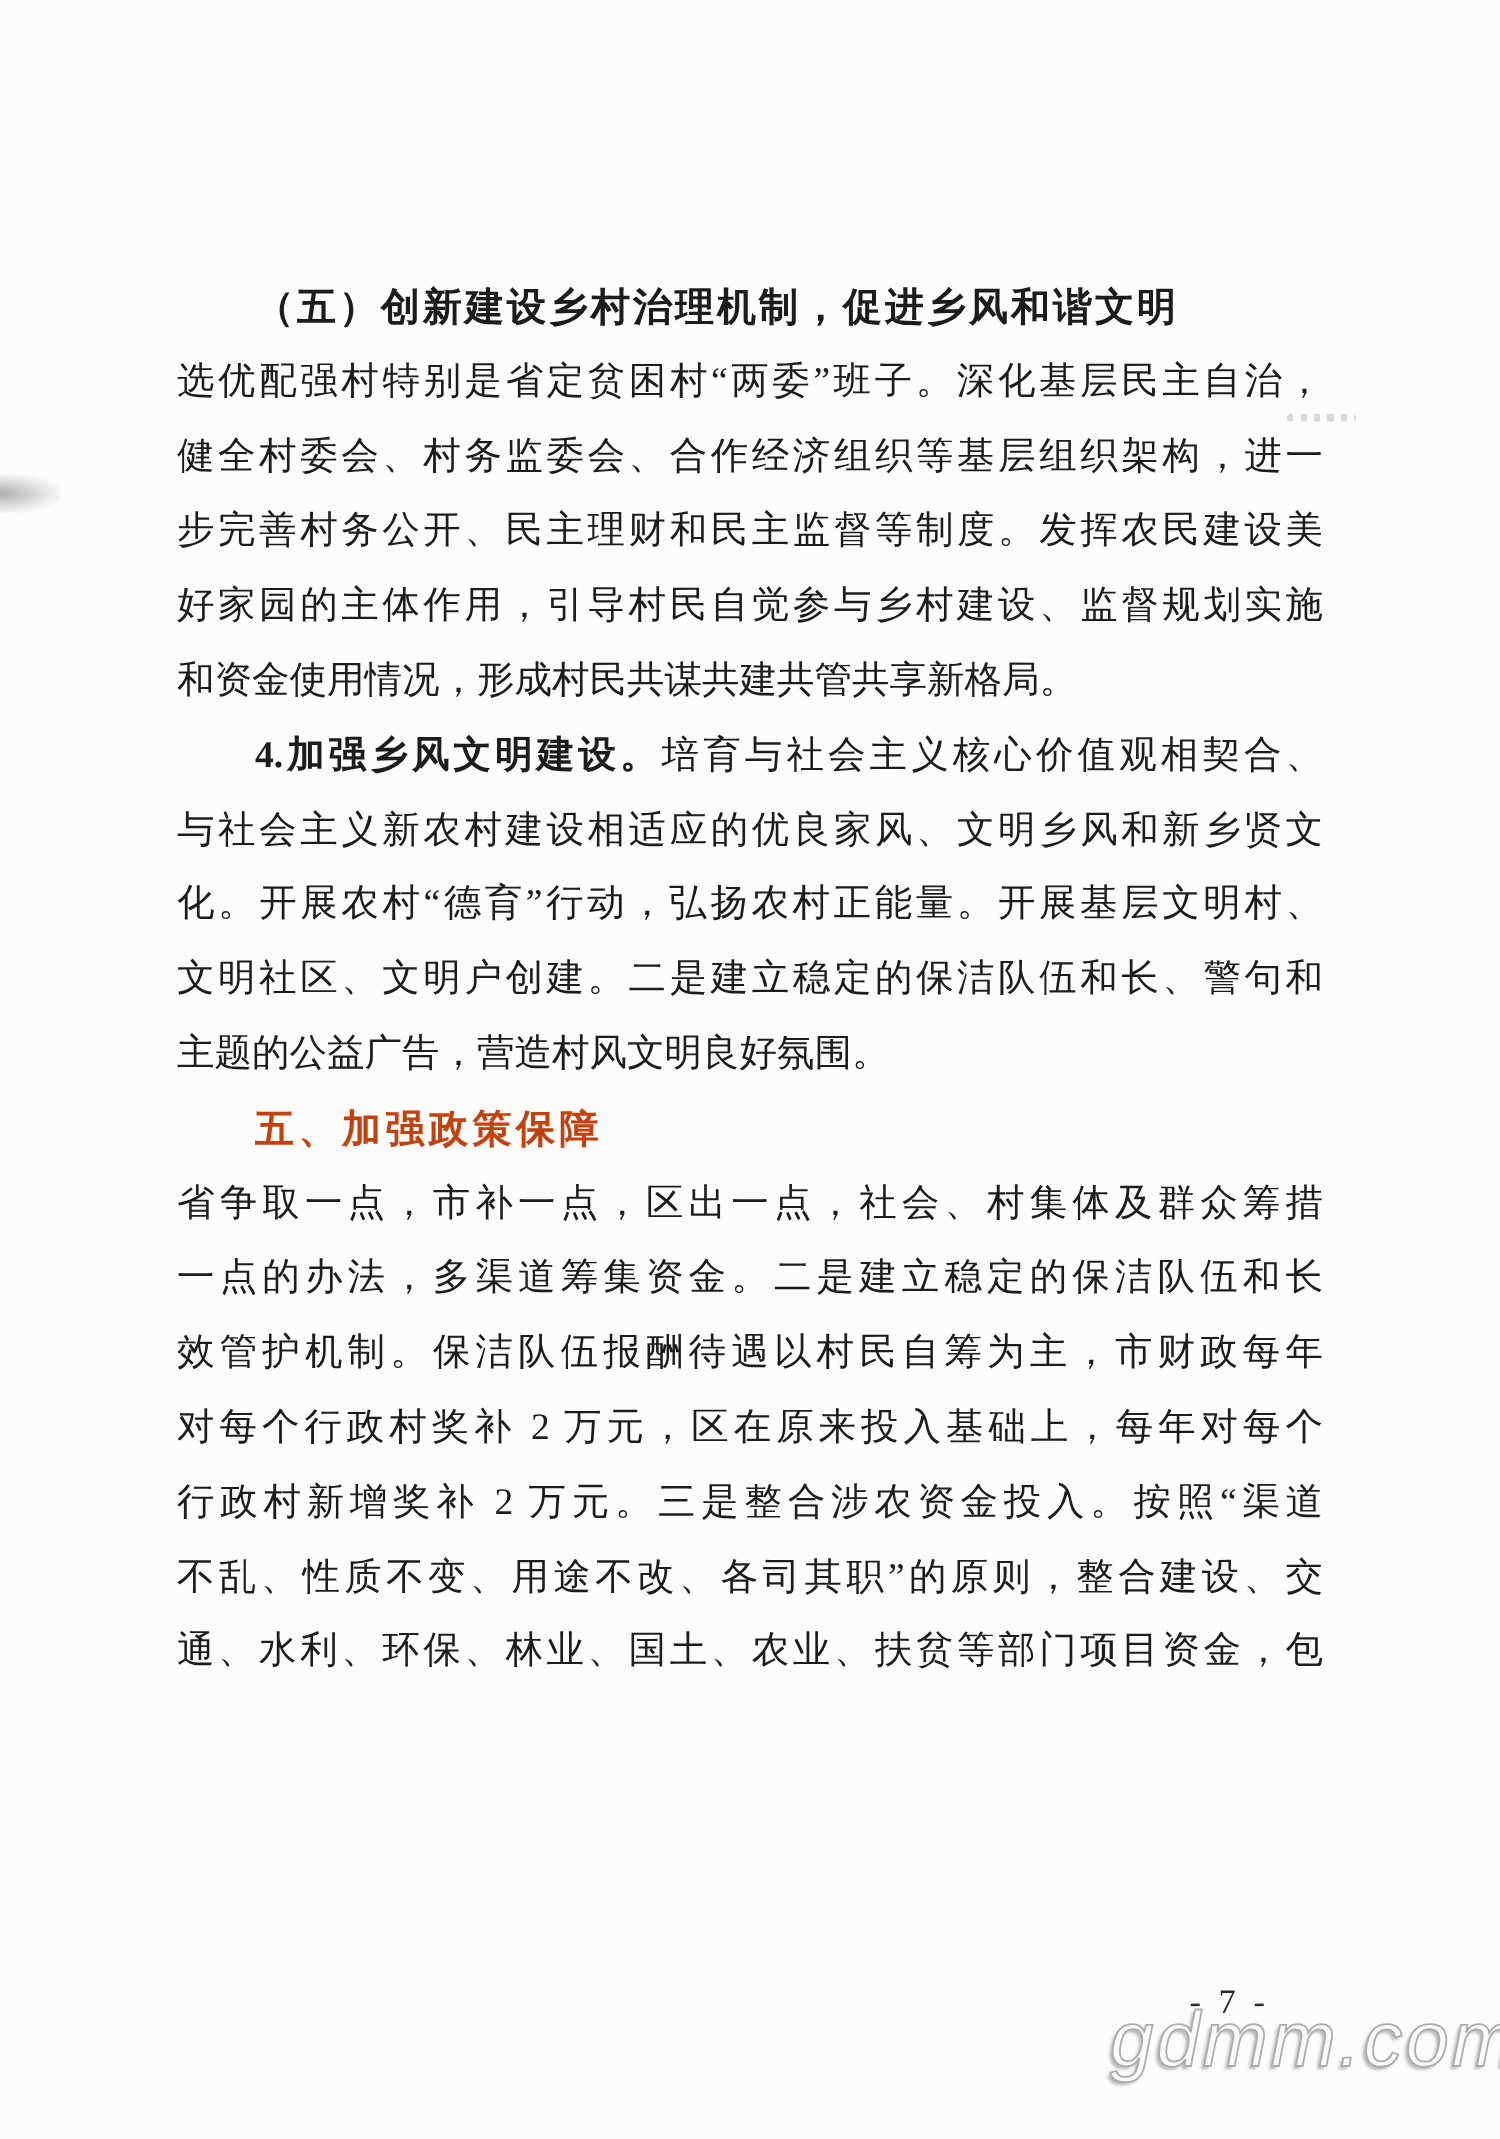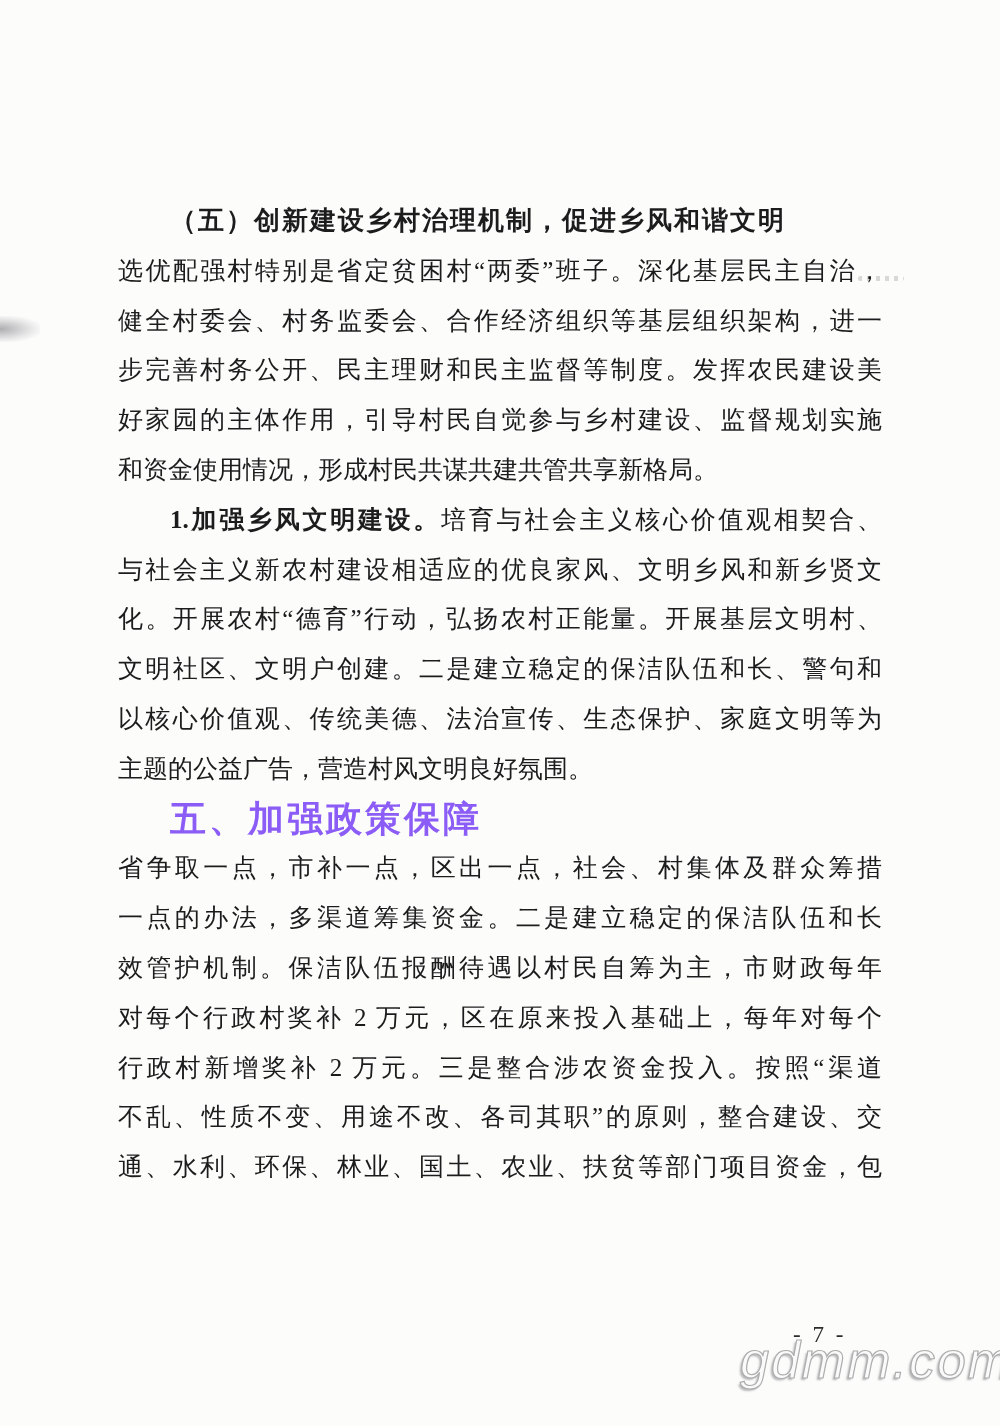--- a/index.html
+++ b/index.html
@@ -9,21 +9,21 @@
   body {
     position: relative;
     width: 1000px;
     height: 1426px;
     background: #fcfcfb;
     overflow: hidden;
   }
   .doc-body {
     position: absolute;
     left: 118px;
-    top: 196px;
+    top: 180px;
     width: 764px;
   }
   .line {
     height: 49.8px;
     line-height: 49.8px;
     font-family: "Liberation Serif", "DejaVu Serif", serif;
     font-size: 25px;
     color: #1c1c1c;
     text-align: left;
     overflow: hidden;
@@ -44,23 +44,23 @@
     font-weight: bold;
   }
   .line.kai-heading {
     font-weight: bold;
     font-size: 26px;
     letter-spacing: 2px;
   }
   .line.hei-heading {
     font-family: "Liberation Sans", "DejaVu Sans", sans-serif;
     font-weight: bold;
-    font-size: 36px;
+    font-size: 26px;
     letter-spacing: 3px;
-    color: #8b5cf6;
+    color: #c2410c;
   }
   .page-number {
     position: absolute;
     left: 793px;
     top: 1322px;
     font-family: "Liberation Serif", "DejaVu Serif", serif;
     font-size: 23px;
     letter-spacing: 3px;
     color: #2b2b2b;
     z-index: 1;
@@ -102,25 +102,24 @@
 <div class="edge-smudge"></div>
 <div class="margin-speck"></div>
 
 <div class="doc-body">
     <div class="line kai-heading indent"><span class="b">（五）创新建设乡村治理机制，促进乡风和谐文明</span></div>
     <div class="line body fill"><span>选优配强村特别是省定贫困村“两委”班子。深化基层民主自治，</span></div>
     <div class="line body fill"><span>健全村委会、村务监委会、合作经济组织等基层组织架构，进一</span></div>
     <div class="line body fill"><span>步完善村务公开、民主理财和民主监督等制度。发挥农民建设美</span></div>
     <div class="line body fill"><span>好家园的主体作用，引导村民自觉参与乡村建设、监督规划实施</span></div>
     <div class="line body"><span>和资金使用情况，形成村民共谋共建共管共享新格局。</span></div>
-    <div class="line body indent fill"><span class="b">1.加强乡风文明建设。</span><span>培育与社会主义核心价值观相契合、</span></div>
+    <div class="line body indent fill"><span class="b">4.加强乡风文明建设。</span><span>培育与社会主义核心价值观相契合、</span></div>
     <div class="line body fill"><span>与社会主义新农村建设相适应的优良家风、文明乡风和新乡贤文</span></div>
     <div class="line body fill"><span>化。开展农村“德育”行动，弘扬农村正能量。开展基层文明村、</span></div>
     <div class="line body fill"><span>文明社区、文明户创建。二是建立稳定的保洁队伍和长、警句和</span></div>
-    <div class="line body fill"><span>以核心价值观、传统美德、法治宣传、生态保护、家庭文明等为</span></div>
     <div class="line body"><span>主题的公益广告，营造村风文明良好氛围。</span></div>
     <div class="line hei-heading indent"><span class="b">五、加强政策保障</span></div>
     <div class="line body fill"><span>省争取一点，市补一点，区出一点，社会、村集体及群众筹措</span></div>
     <div class="line body fill"><span>一点的办法，多渠道筹集资金。二是建立稳定的保洁队伍和长</span></div>
     <div class="line body fill"><span>效管护机制。保洁队伍报酬待遇以村民自筹为主，市财政每年</span></div>
     <div class="line body fill"><span>对每个行政村奖补 2 万元，区在原来投入基础上，每年对每个</span></div>
     <div class="line body fill"><span>行政村新增奖补 2 万元。三是整合涉农资金投入。按照“渠道</span></div>
     <div class="line body fill"><span>不乱、性质不变、用途不改、各司其职”的原则，整合建设、交</span></div>
     <div class="line body fill"><span>通、水利、环保、林业、国土、农业、扶贫等部门项目资金，包</span></div>
   </div>

